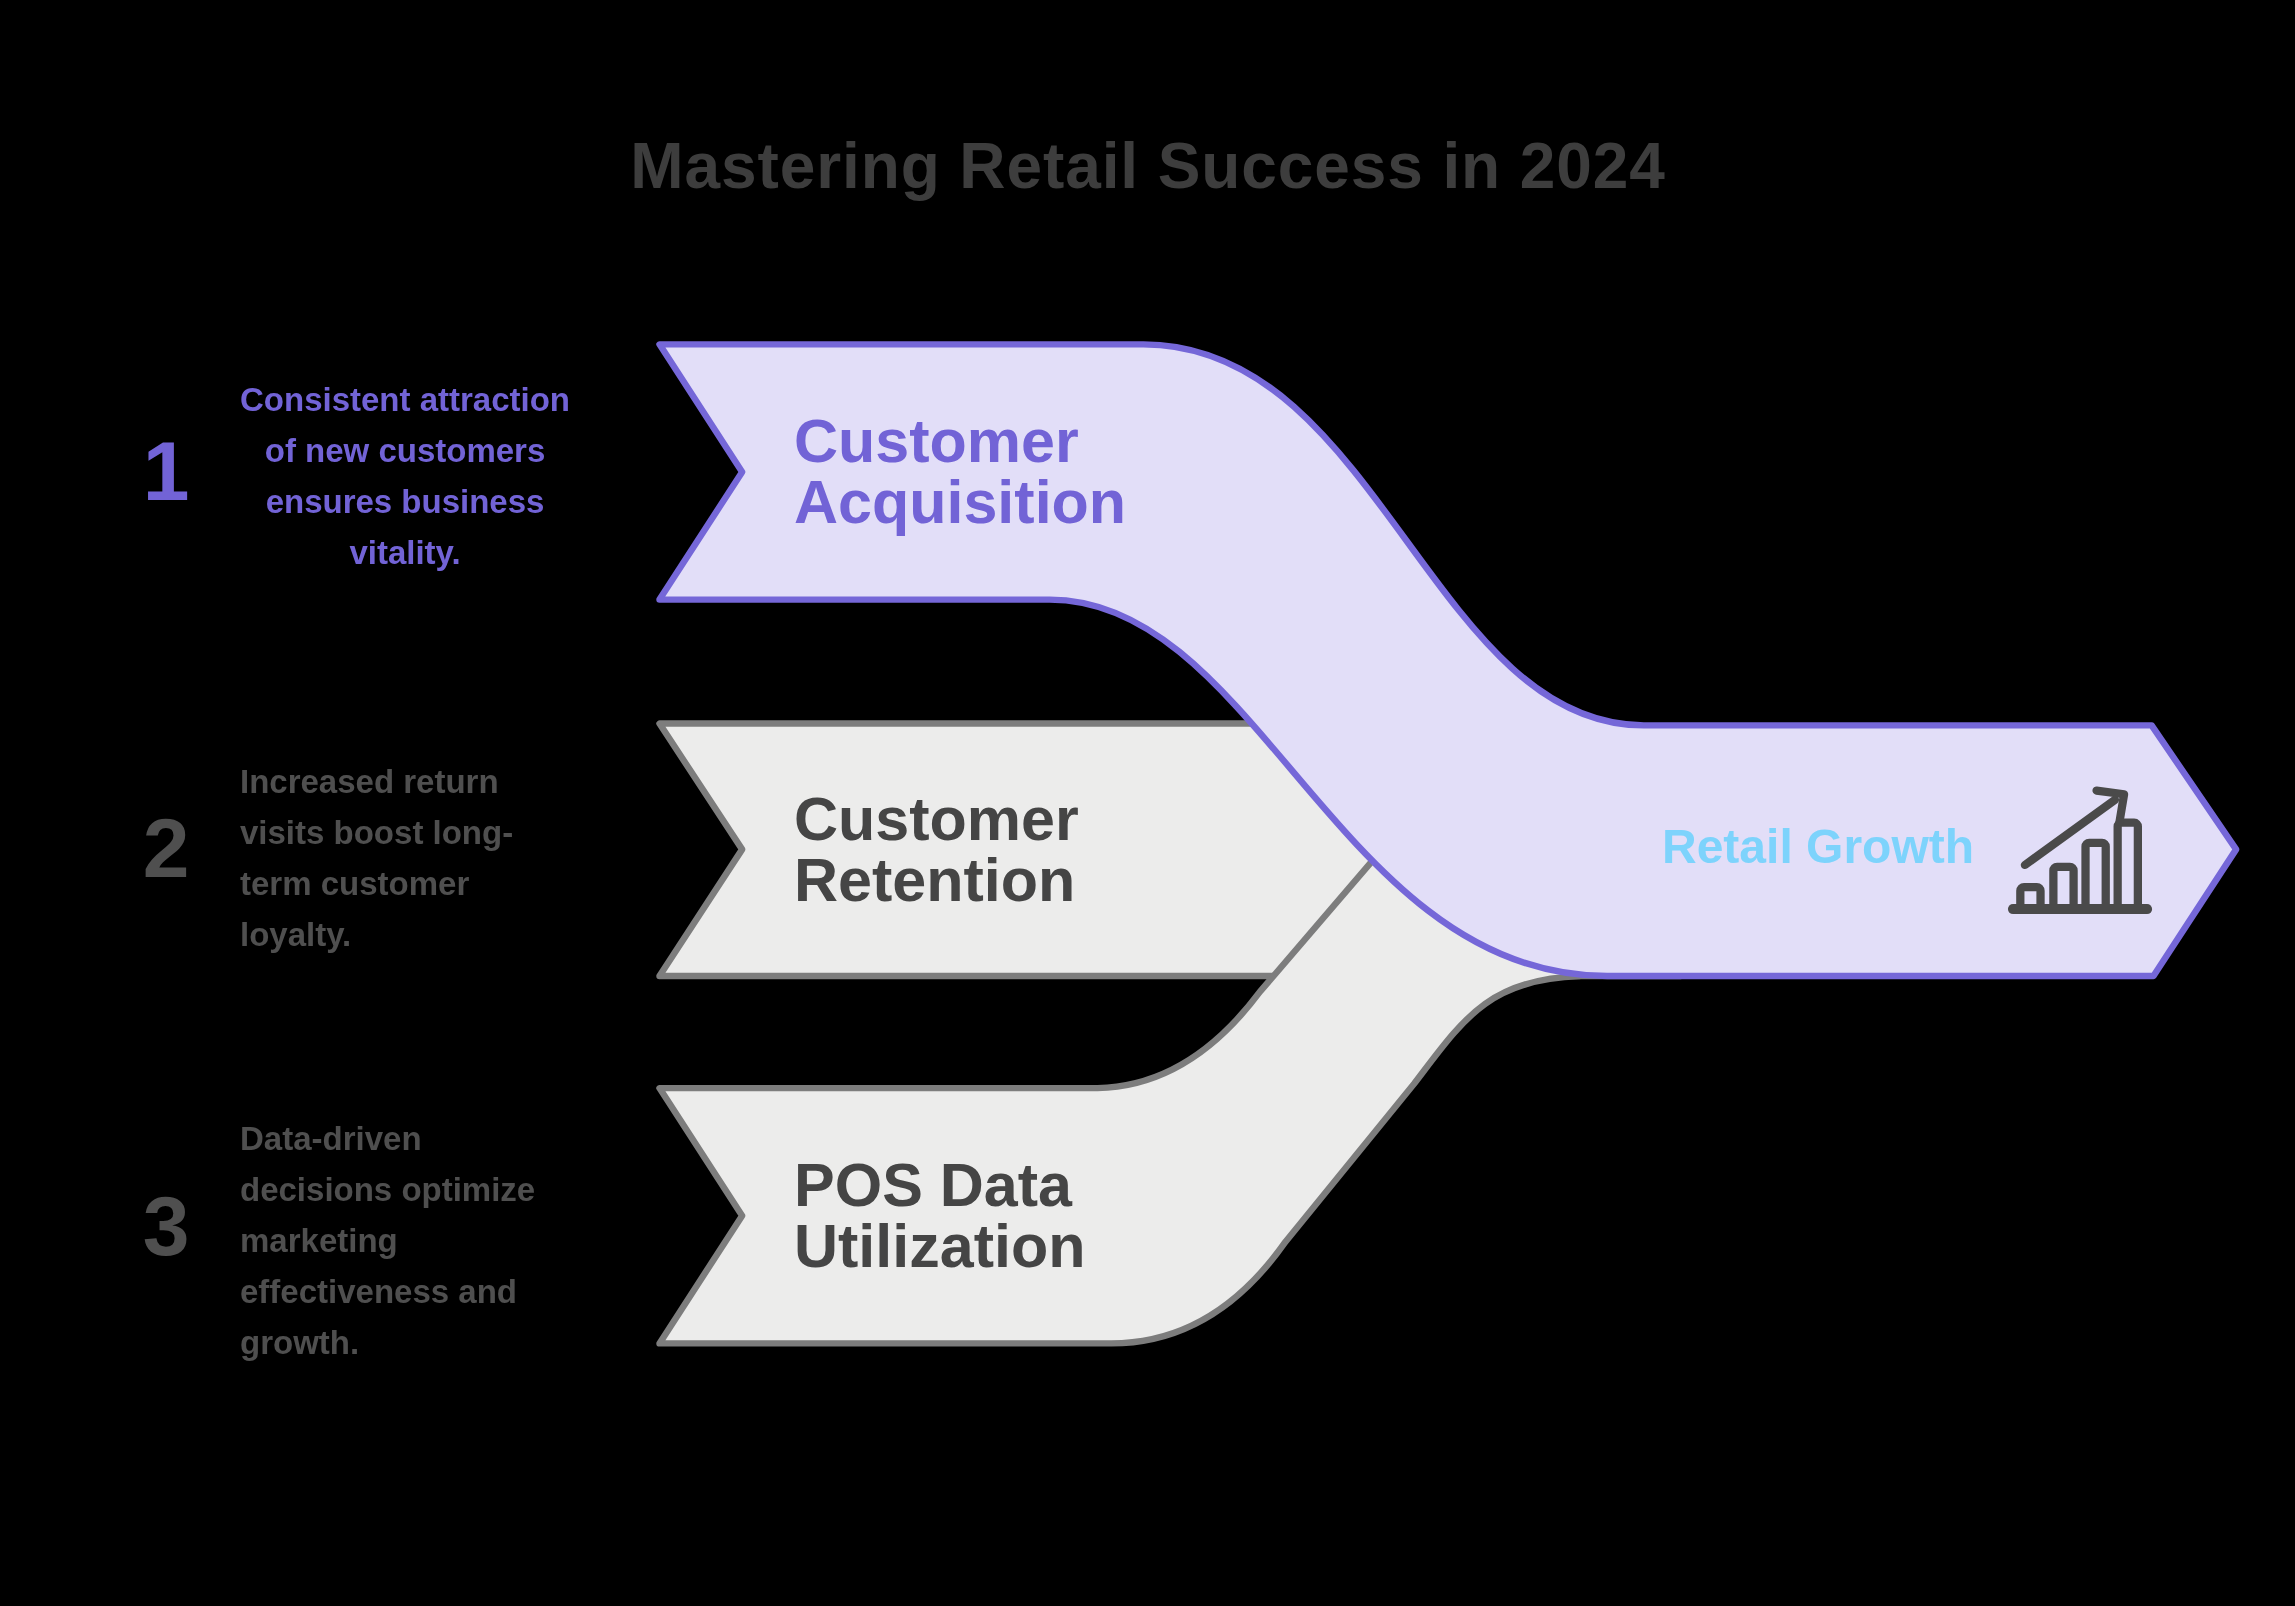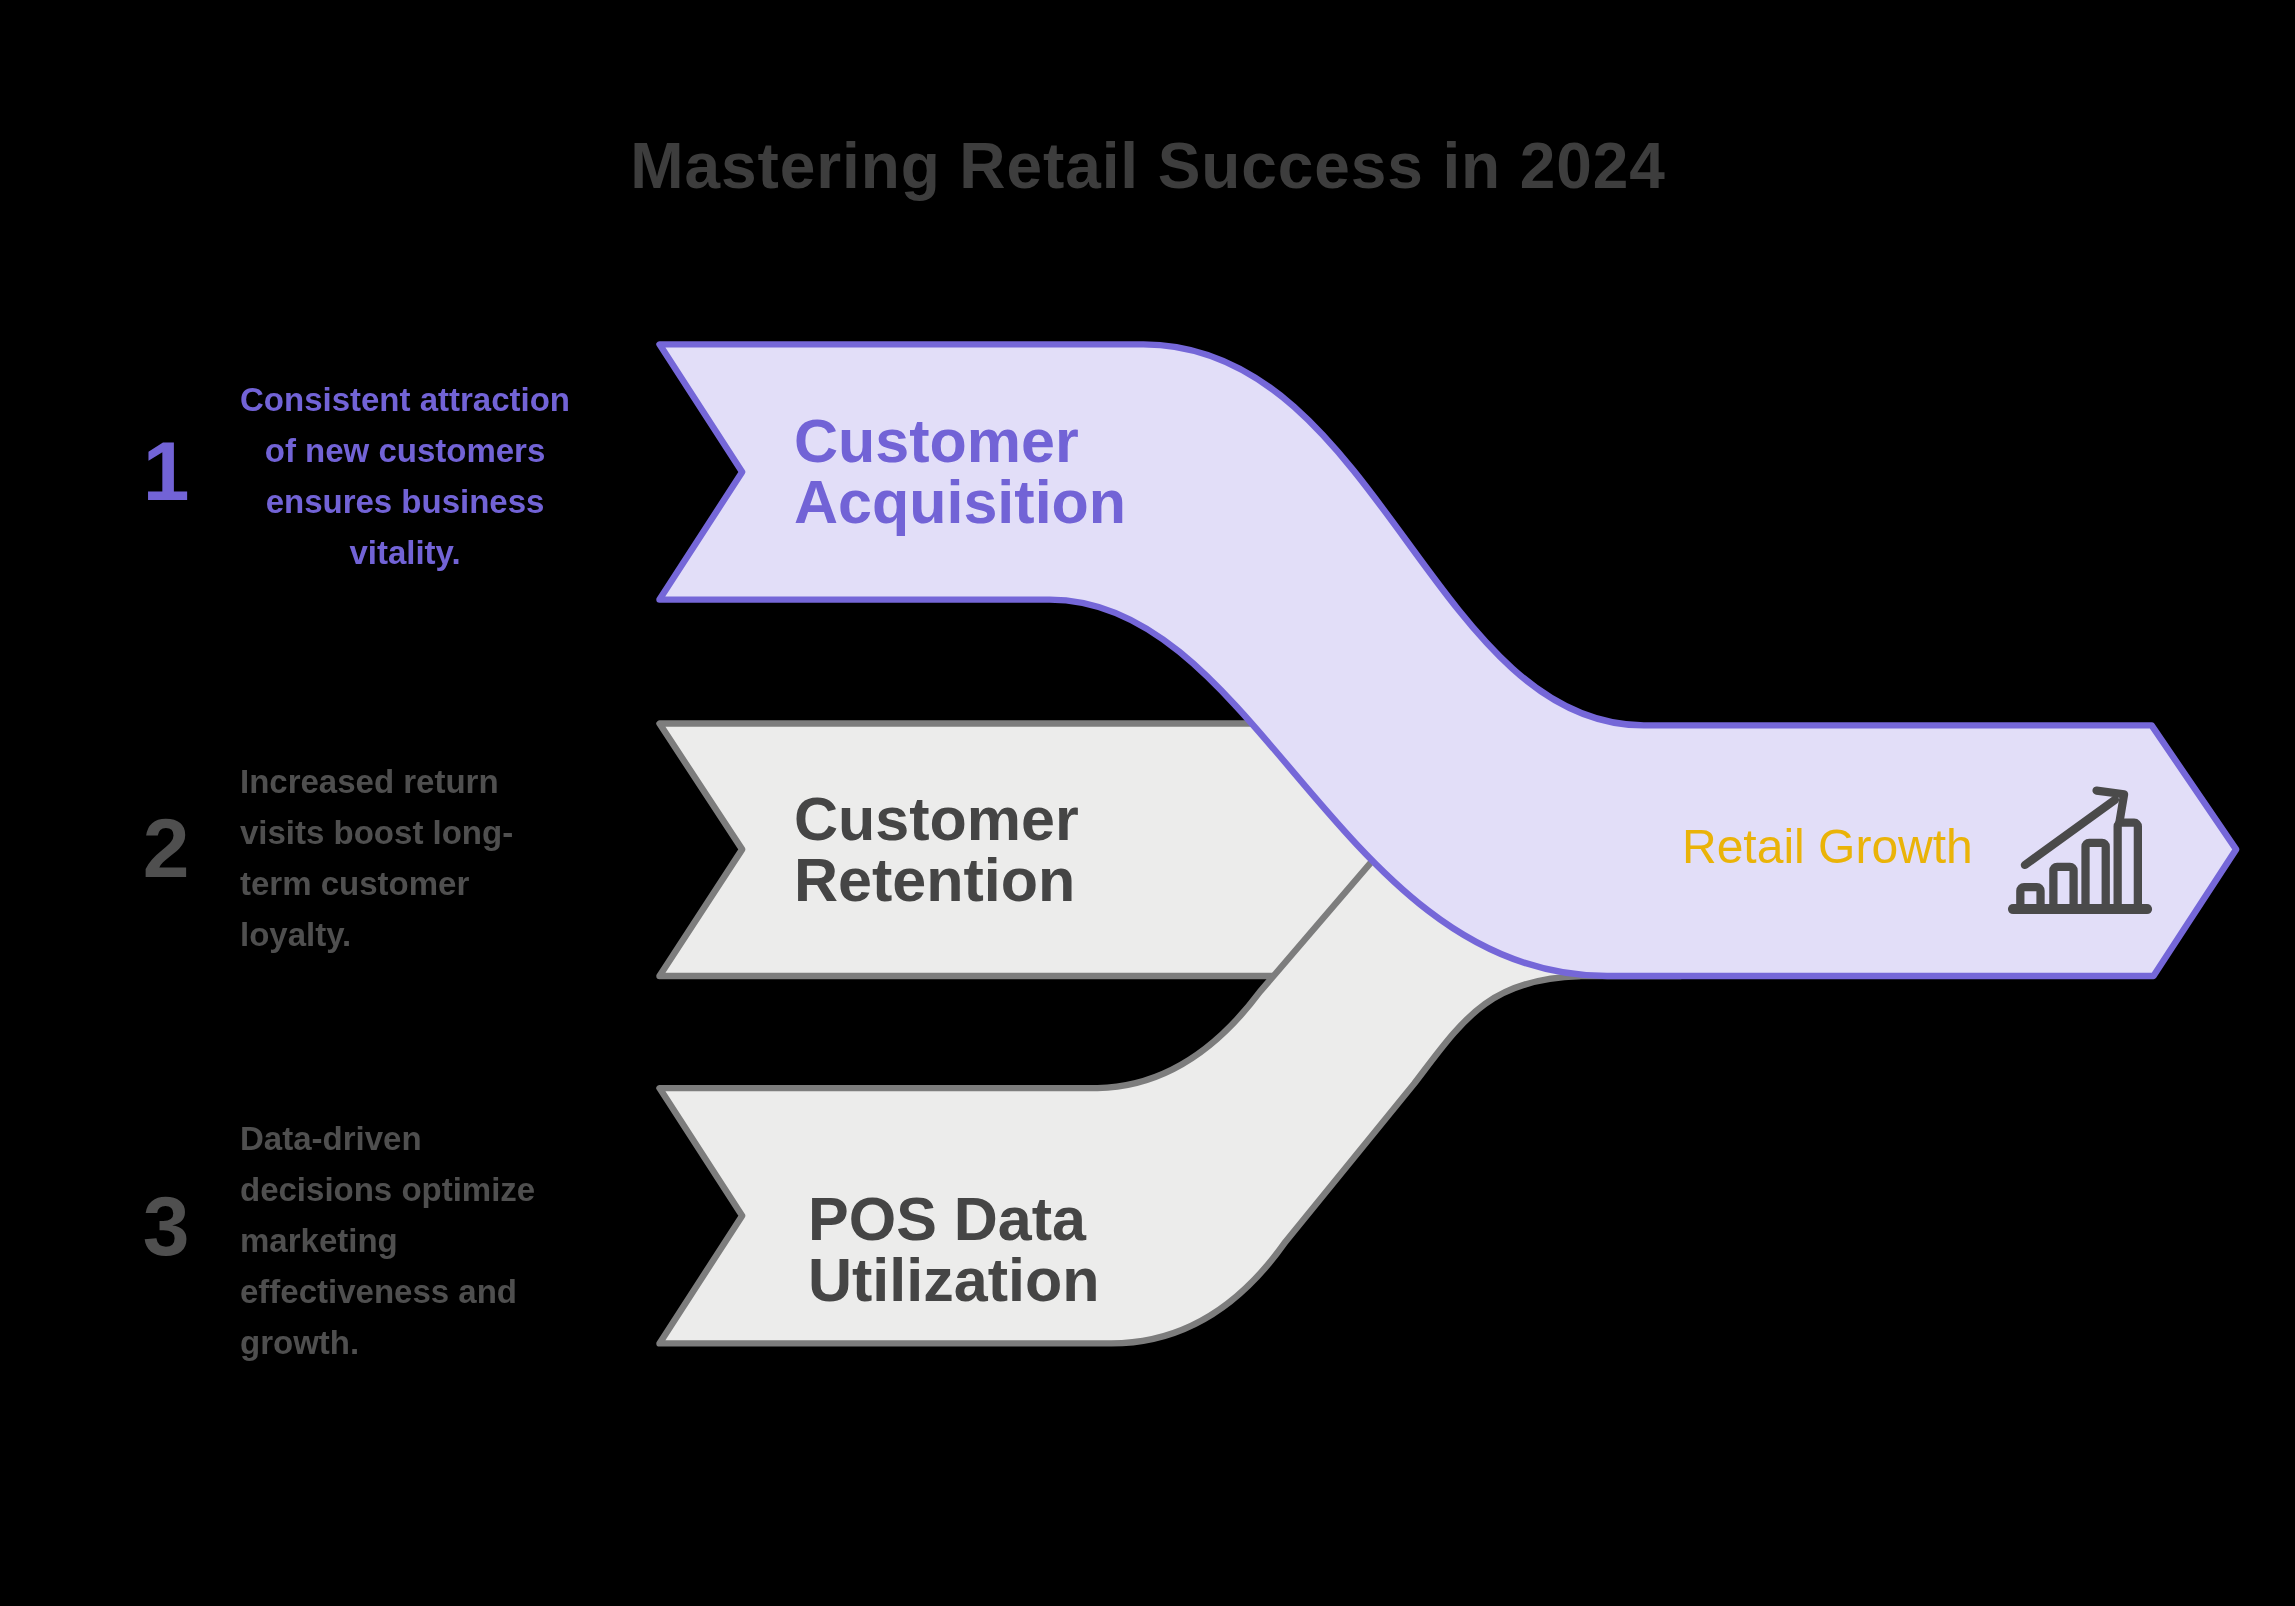--- a/index.html
+++ b/index.html
@@ -38,31 +38,31 @@
   .step-number.purple{color:var(--purple-text);}
   .step-desc{
     font-size:33px;line-height:51px;font-weight:600;color:var(--item-text);
   }
   .step-desc.purple{color:var(--purple-text);text-align:center;}
   .banner-label{
     font-size:61px;line-height:61px;font-weight:bold;color:var(--dark-text);
   }
   .banner-label.purple{color:var(--purple-text);}
   .result-label{
-    font-size:48px;line-height:57px;font-weight:normal;color:#eab308;margin-left:20px;
+    font-size:48px;line-height:57px;font-weight:bold;color:#7dd3fc;
   }
   #n1{left:120px;top:425px;}
   #n2{left:120px;top:802px;}
   #n3{left:120px;top:1180px;}
   #d1{left:240px;top:374px;}
   #d2{left:240px;top:756px;}
   #d3{left:240px;top:1113px;}
   #l1{left:794px;top:411px;}
   #l2{left:794px;top:789px;}
-  #l3{left:794px;top:1189px;margin-left:14px;}
+  #l3{left:794px;top:1155px;}
   #result{left:1662px;top:818px;}
 </style>
 </head>
 <body>
 
 <div class="canvas">
 
   <svg class="shapes" viewBox="0 0 2500 1749" aria-hidden="true">
 
     <path class="ribbon-gray" d="M 718,788 L 1720,788 L 1720,1063 L 718,1063 L 808,925 Z"></path>

